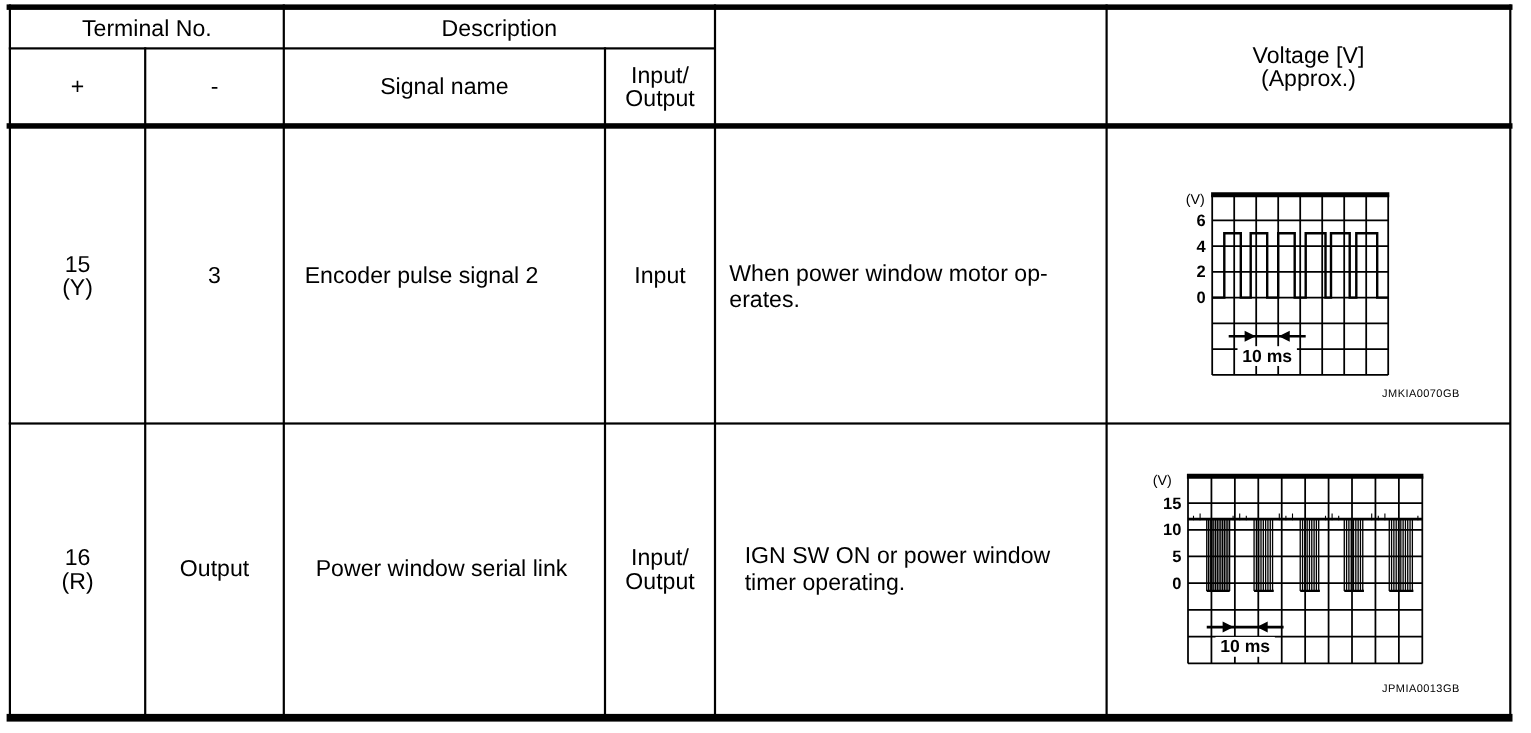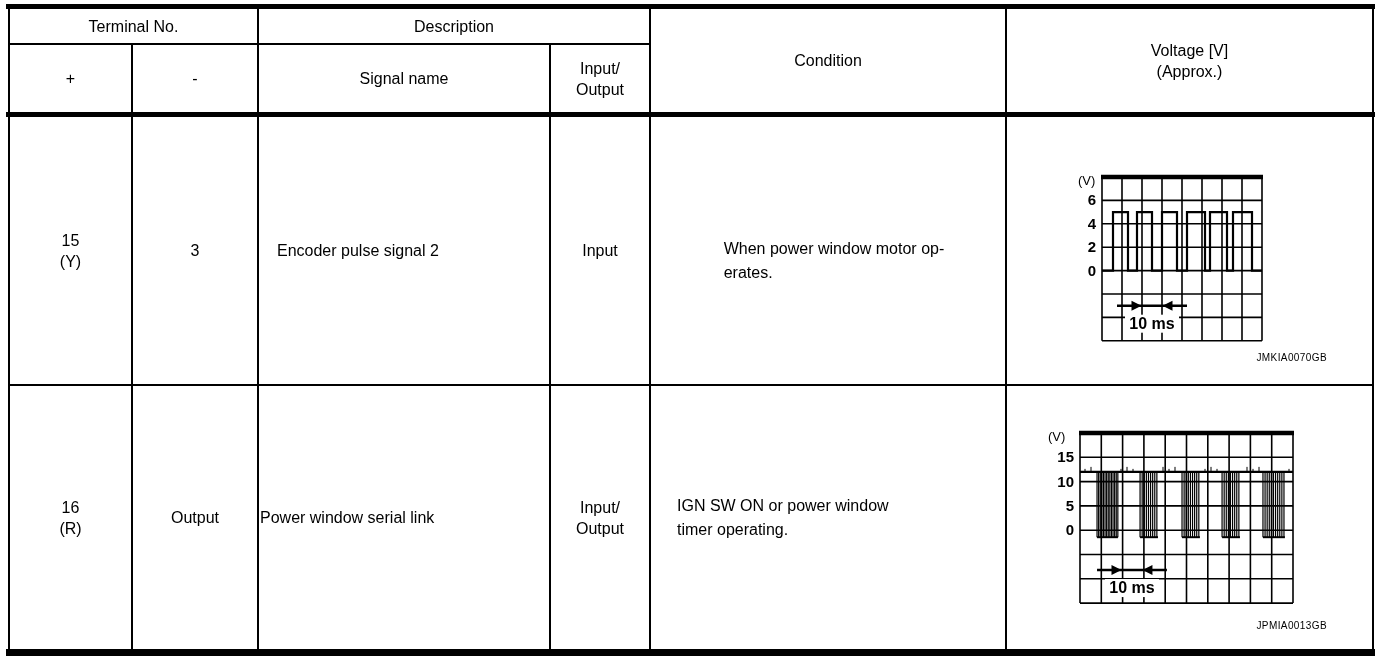--- a/index.html
+++ b/index.html
@@ -4,21 +4,21 @@
 <style>
   html,body{margin:0;padding:0;background:#fff;}
   .screen{
     position:relative;width:1392px;height:666px;background:#ffffff;
     font-family:"Liberation Sans","DejaVu Sans",sans-serif;color:#000;
     overflow:hidden;
   }
   .hline,.vline{position:absolute;background:#000;}
   .cell{
     position:absolute;display:flex;align-items:center;justify-content:center;
-    font-size:16px;line-height:21px;text-align:center;color:#000;
+    font-size:21px;line-height:21px;text-align:center;color:#000;
   }
   .pre{white-space:pre-line;}
   .left-al{justify-content:flex-start;text-align:left;}
   .scope-wrap{position:absolute;}
   .caption{
     font-size:10px;letter-spacing:0.4px;text-align:right;color:#000;
     font-family:"Liberation Sans","DejaVu Sans",sans-serif;
   }
   svg text{font-family:"Liberation Sans","DejaVu Sans",sans-serif;fill:#000;}
 </style>
@@ -57,43 +57,40 @@
       <span>-</span>
     </div>
 
   <div class="cell" style="left:259px;top:45px;width:290px;height:67px;">
       <span>Signal name</span>
     </div>
 
   <div class="cell pre" style="left:551px;top:45px;width:98px;height:67px;"><span class="pre">Input/
 Output</span></div>
 
-  <div class="cell" style="left:651px;top:9px;width:354px;height:103px;">
-      <span>Condition</span>
-    </div>
 
   <div class="cell pre" style="left:1007px;top:9px;width:365px;height:103px;"><span class="pre">Voltage [V]
 (Approx.)</span></div>
 
   <div class="cell pre" style="left:10px;top:117px;width:121px;height:267px;"><span class="pre">15
 (Y)</span></div>
 
   <div class="cell" style="left:133px;top:117px;width:124px;height:267px;">
       <span>3</span>
     </div>
 
   <div class="cell left-al" style="left:259px;top:117px;width:285px;height:267px;padding-left:18px;box-sizing:border-box;">
       <span>Encoder pulse signal 2</span>
     </div>
 
   <div class="cell" style="left:551px;top:117px;width:98px;height:267px;">
       <span>Input</span>
     </div>
 
-  <div class="cell left-al" style="left:651px;top:117px;width:354px;height:287px;padding-left:12px;box-sizing:border-box;line-height:24px;justify-content:center;">
+  <div class="cell left-al" style="left:651px;top:117px;width:354px;height:287px;padding-left:12px;box-sizing:border-box;line-height:24px;">
       <span class="pre">When power window motor op-
 erates.</span>
     </div>
 
   <div class="scope-wrap" style="left:1064px;top:169px;width:263px;">
     <svg id="scope-0" width="206" height="176">
         <line x1="38" y1="8" x2="38" y2="171.79999999999998" stroke="#000" stroke-width="1.6"></line>
         <line x1="58" y1="8" x2="58" y2="171.79999999999998" stroke="#000" stroke-width="1.6"></line>
         <line x1="78" y1="8" x2="78" y2="171.79999999999998" stroke="#000" stroke-width="1.6"></line>
         <line x1="98" y1="8" x2="98" y2="171.79999999999998" stroke="#000" stroke-width="1.6"></line>
@@ -126,21 +123,21 @@
     <div class="caption" style="margin-top:3px;">JMKIA0070GB</div>
   </div>
 
   <div class="cell pre" style="left:10px;top:386px;width:121px;height:263px;"><span class="pre">16
 (R)</span></div>
 
   <div class="cell" style="left:133px;top:386px;width:124px;height:263px;">
       <span>Output</span>
     </div>
 
-  <div class="cell left-al" style="left:259px;top:386px;width:290px;height:263px;padding-left:1px;box-sizing:border-box;">
+  <div class="cell left-al" style="left:259px;top:386px;width:290px;height:263px;padding-left:28px;box-sizing:border-box;">
       <span>Power window serial link</span>
     </div>
 
   <div class="cell pre" style="left:551px;top:386px;width:98px;height:263px;"><span class="pre">Input/
 Output</span></div>
 
   <div class="cell left-al" style="left:651px;top:386px;width:354px;height:263px;padding-left:26px;box-sizing:border-box;line-height:24px;">
       <span class="pre">IGN SW ON or power window
 timer operating.</span>
     </div>

